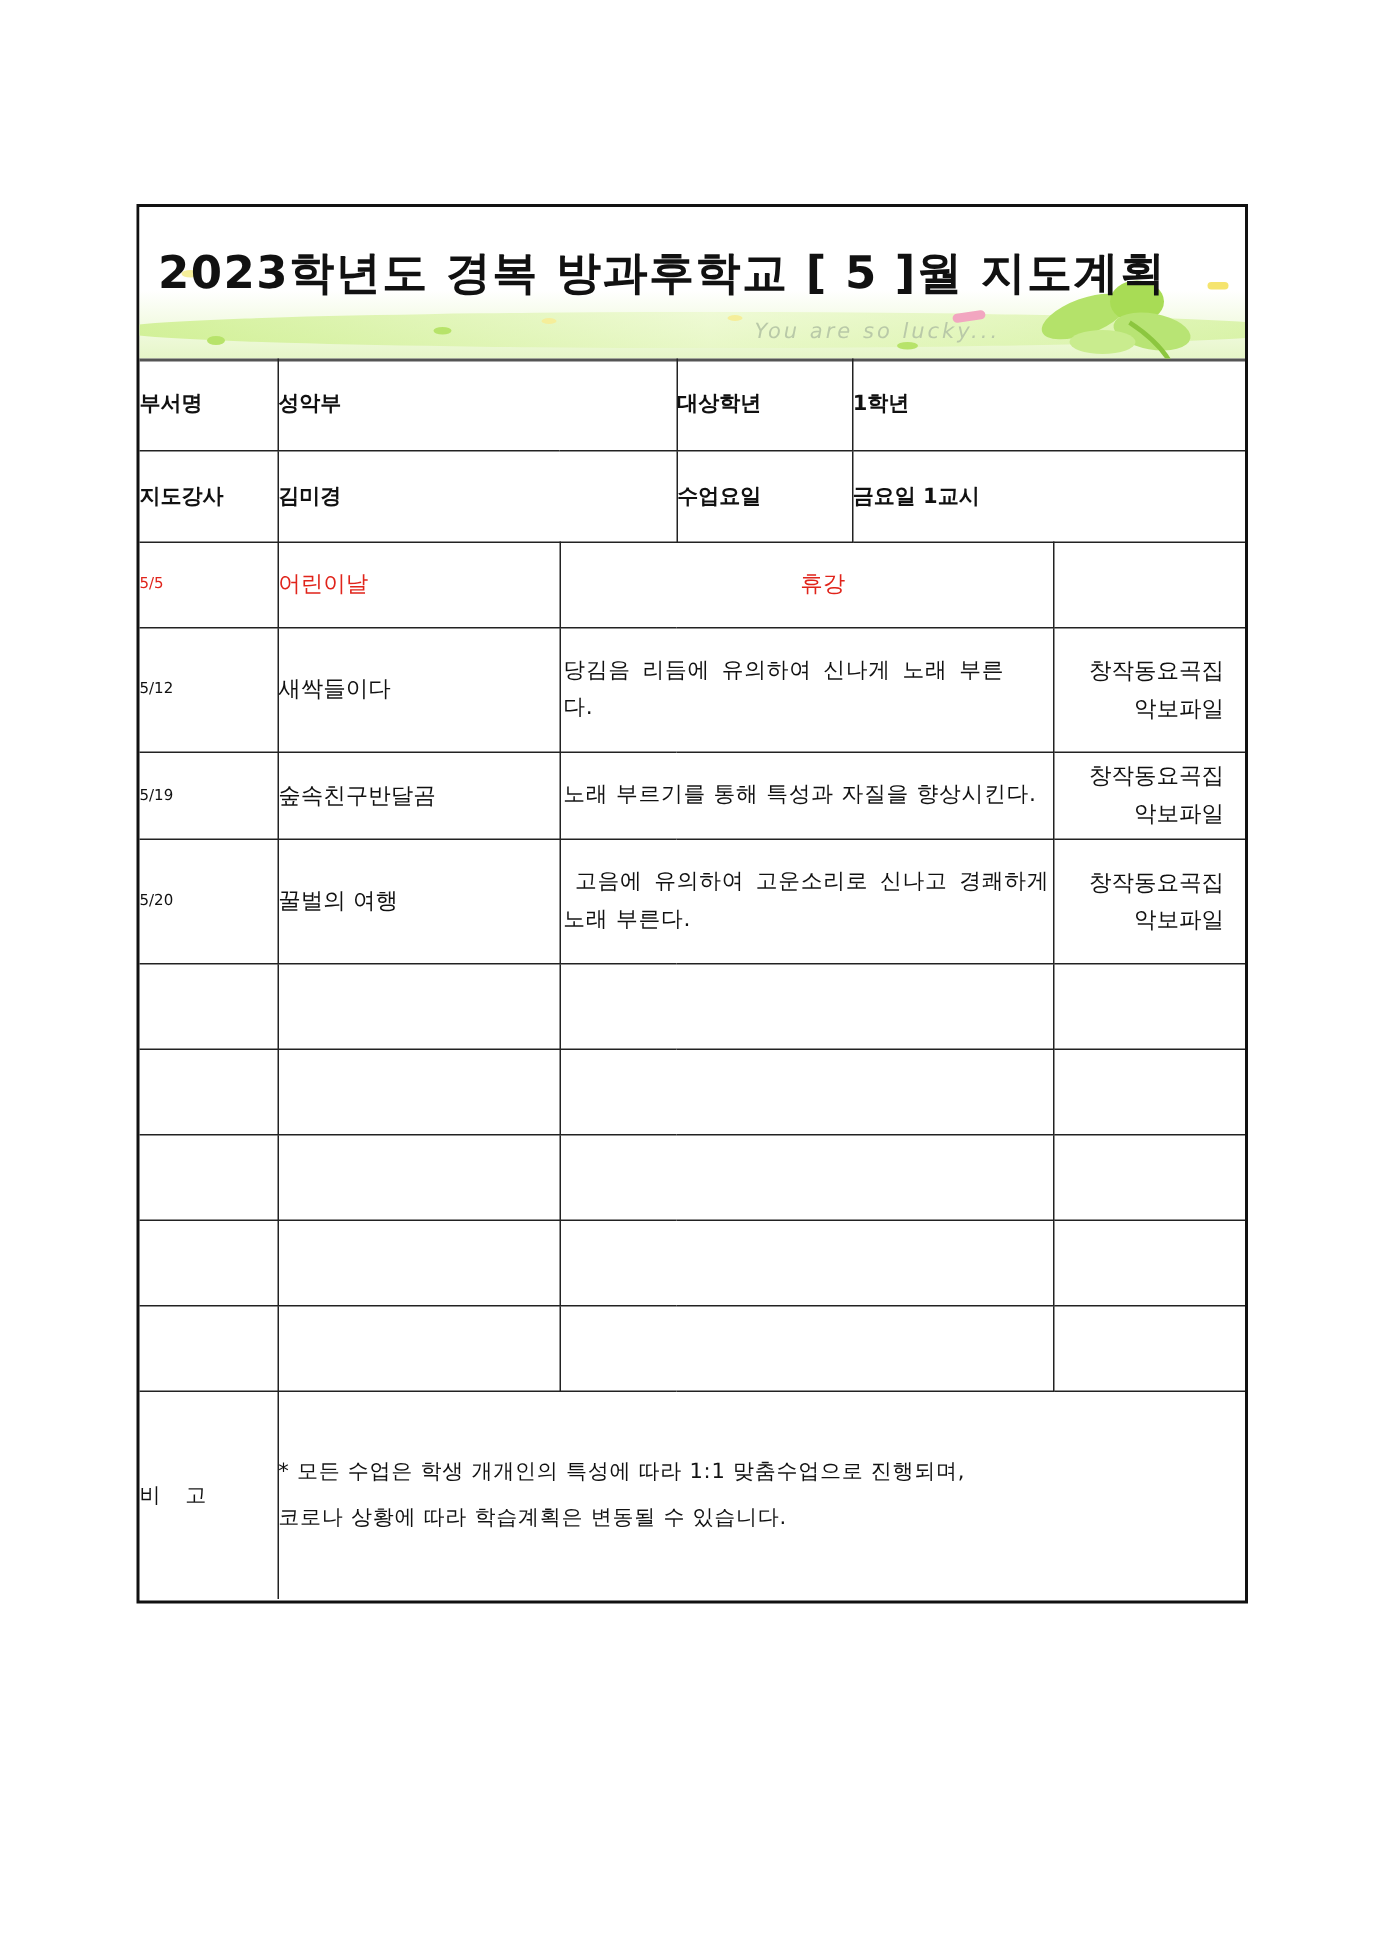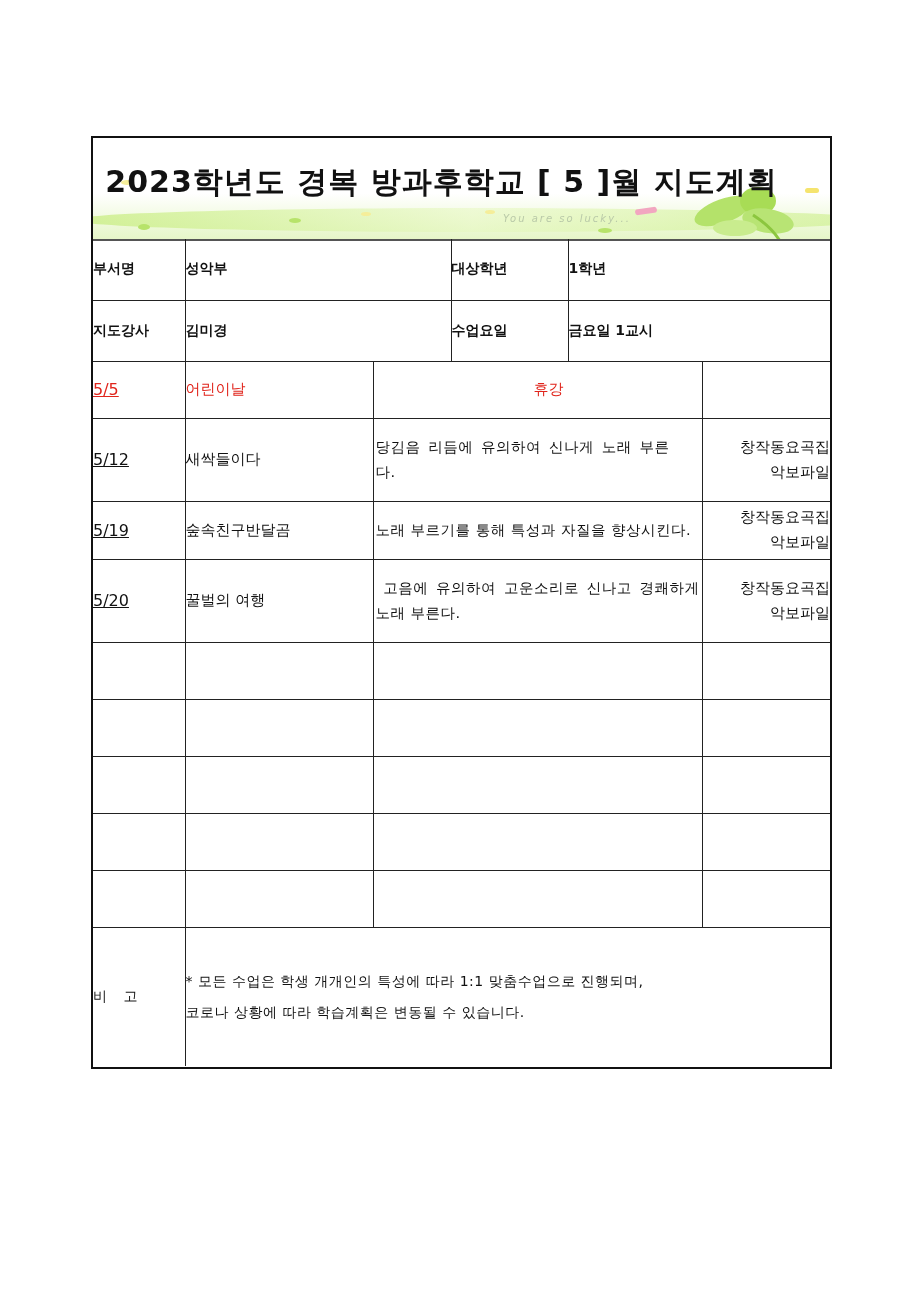--- a/index.html
+++ b/index.html
@@ -56,21 +56,21 @@
     }
     .deco-dot {
       position: absolute;
       border-radius: 50%;
       background: #b7e36a;
     }
     .deco-lucky {
       position: absolute;
       left: 410px;
       top: 75px;
-      font-size: 10px;
+      font-size: 14px;
       font-style: italic;
       color: #b9c9a8;
       letter-spacing: 2px;
     }
     .deco-clover {
       position: absolute;
       left: 580px;
       top: 45px;
       width: 130px;
       height: 60px;
@@ -121,33 +121,34 @@
     .info-label { font-size: 19px; font-weight: bold; }
 
     .head-row td {
       height: 60px;
       font-size: 19px;
       font-weight: bold;
       background: linear-gradient(90deg, #fff6ea 0%, #ffffff 35%, #ffffff 65%, #fdeedb 100%);
     }
 
     .plan-row td { height: 57px; }
-    .plan-row .date { font-size: 16px; text-decoration: underline; }
+    .plan-row .date { font-size: 10px; }
     .plan-row .topic { font-size: 15px; }
     .plan-row .content {
       text-align: justify;
       font-size: 14.5px;
       line-height: 25px;
       padding: 16px 2px;
       letter-spacing: 0.5px;
     }
     .plan-row .material {
       font-size: 15px;
       line-height: 25px;
       text-align: right;
+      padding-right: 14px;
     }
     .plan-row .material span { display: block; }
     .holiday { color: #e0241b; }
 
     .empty-row td { height: 57px; }
 
     .note-row td { height: 139px; }
     .note-label { font-size: 17px; letter-spacing: 6px; margin-top: 38px; }
     .note-text {
       font-size: 16px;

